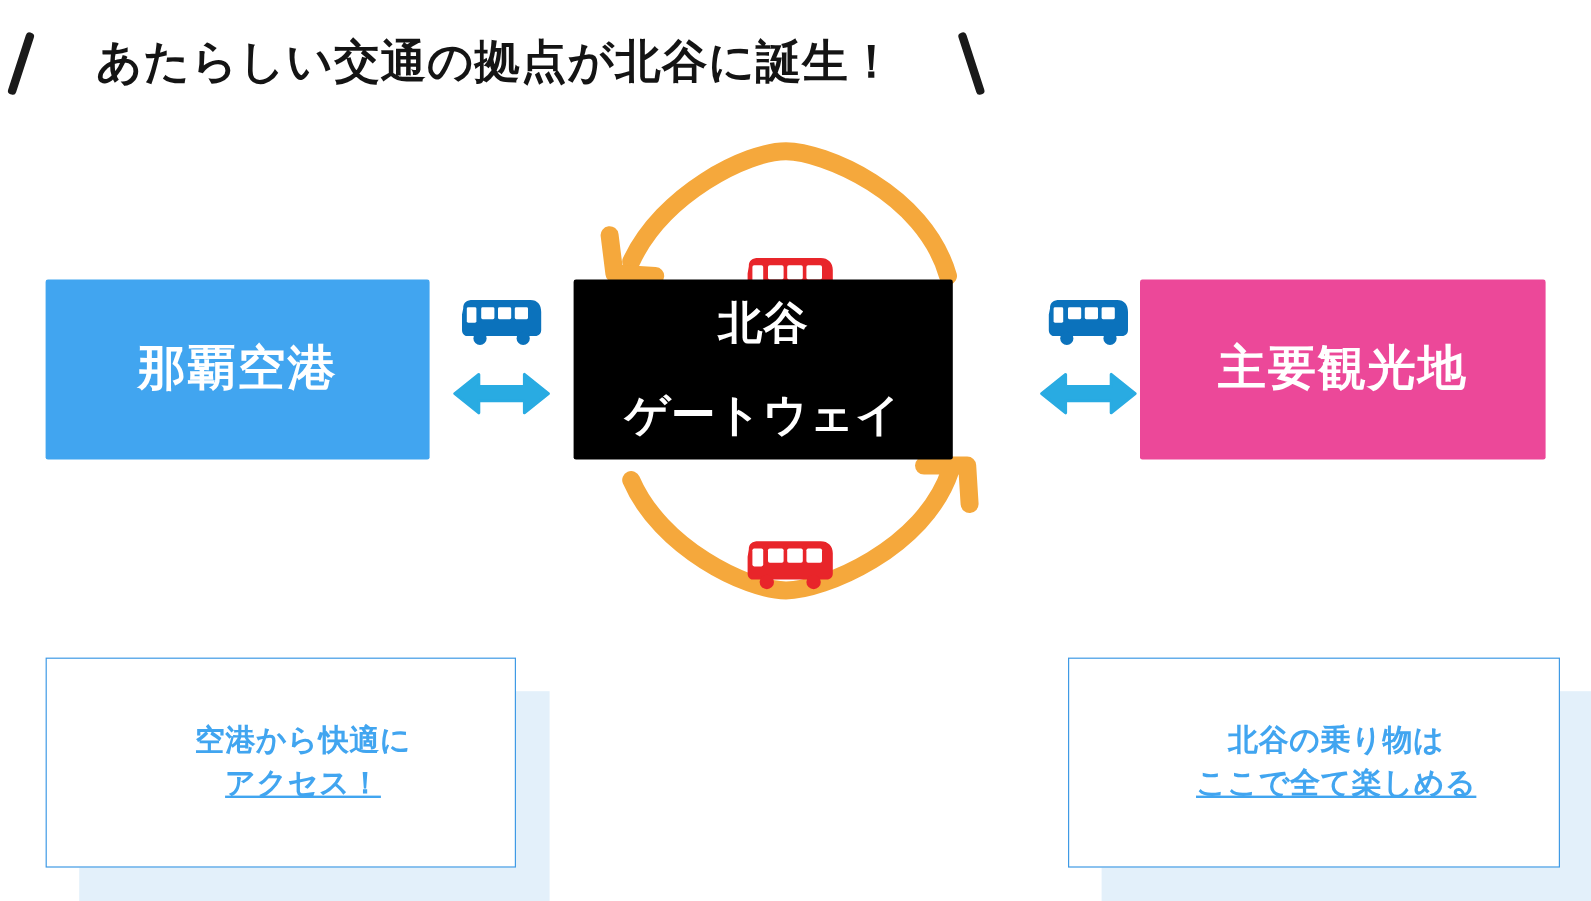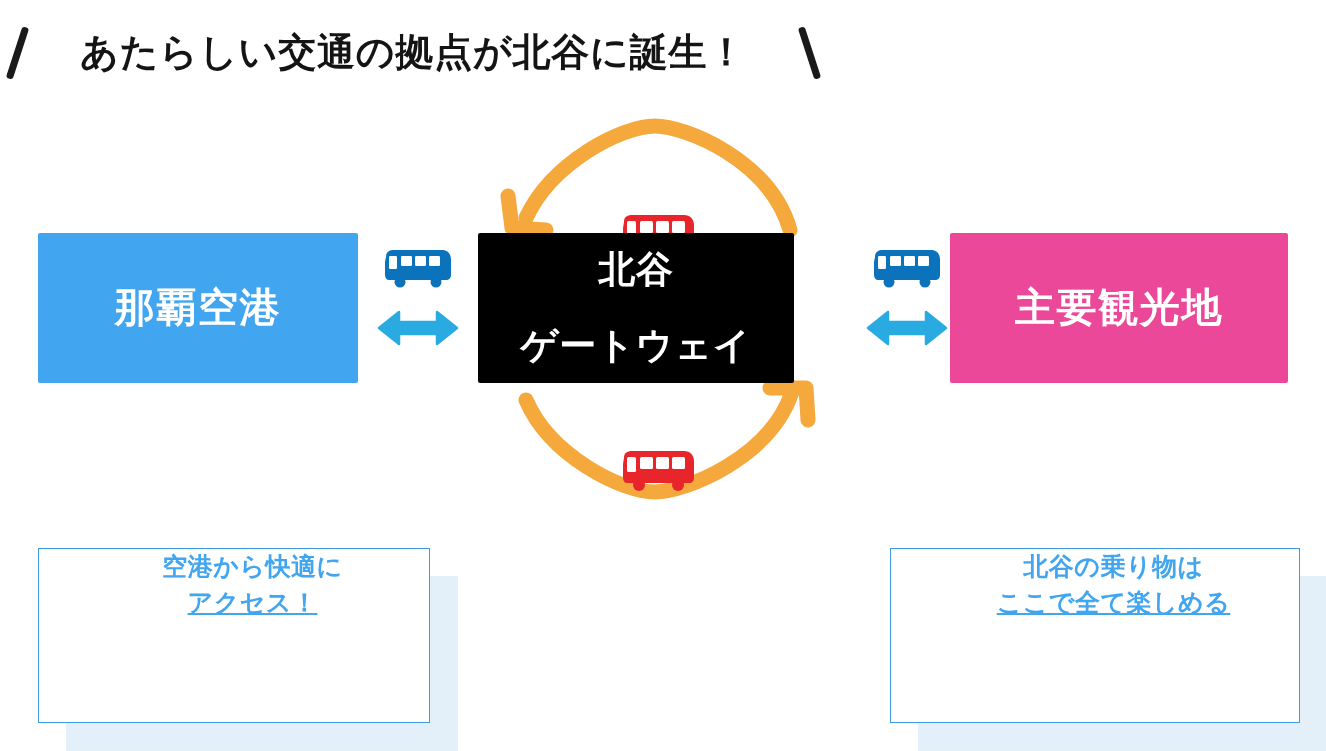--- a/index.html
+++ b/index.html
@@ -171,21 +171,21 @@
   .card {
     position: absolute;
     left: 0;
     top: 0;
     width: 100%;
     height: 100%;
     box-sizing: border-box;
     background: #ffffff;
     border: 1.5px solid #3f9ae5;
     display: flex;
-    align-items: flex-start;
+    align-items: center;
     justify-content: center;
     text-align: center;
     padding-left: 37px;
   }
   .card-text {
     color: #41a5f0;
     font-size: 25px;
     font-weight: 700;
     line-height: 1.42;
     letter-spacing: 0.02em;

